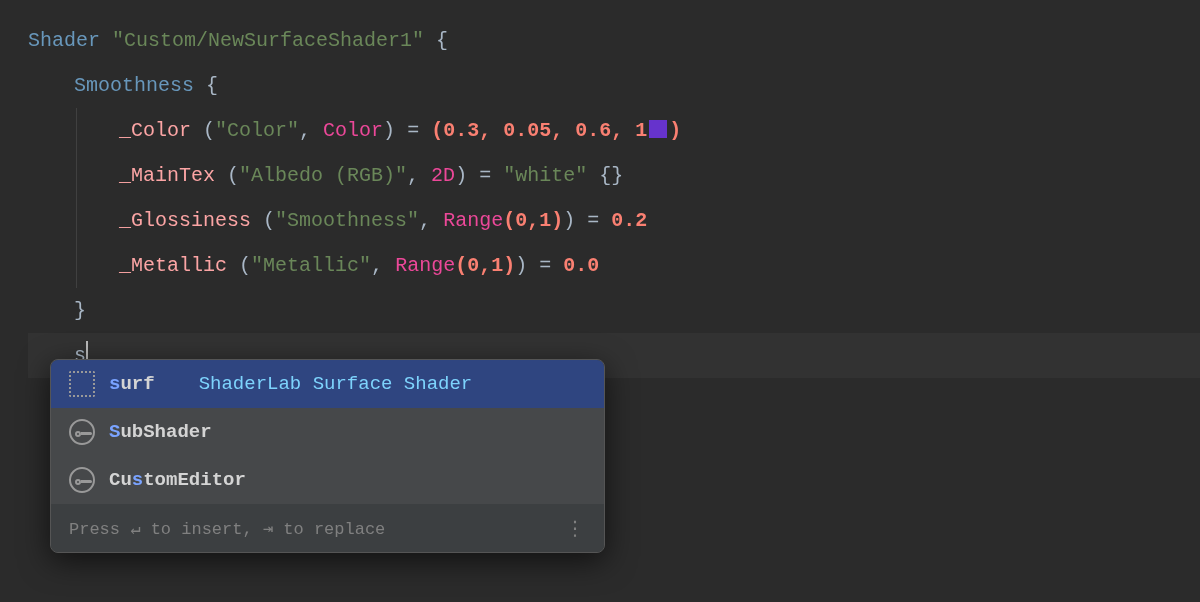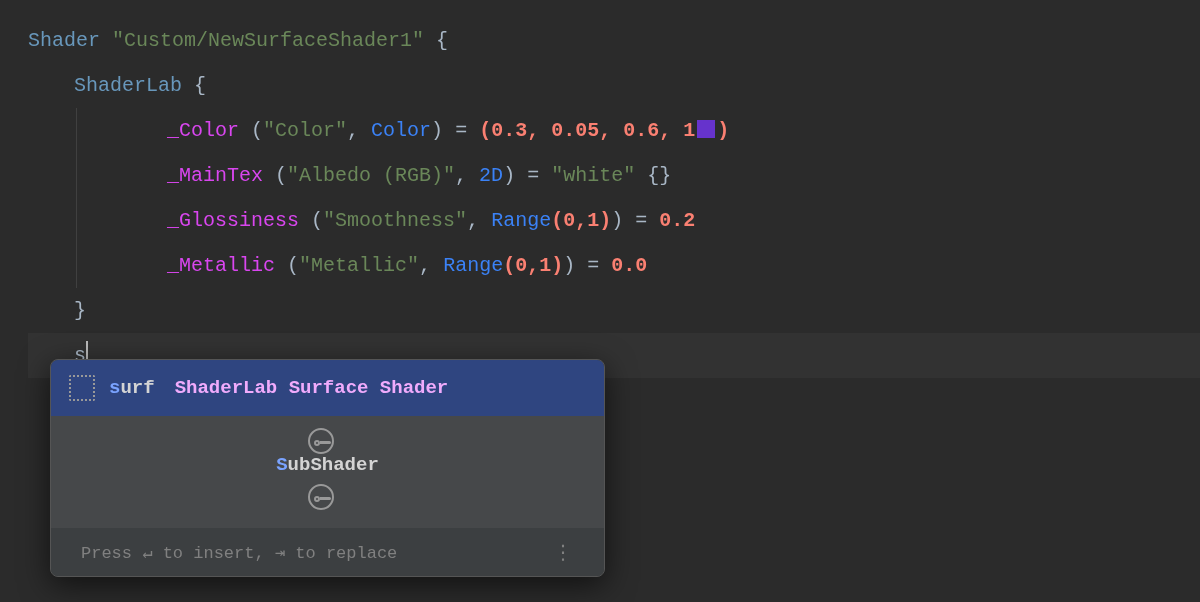--- a/index.html
+++ b/index.html
@@ -41,22 +41,22 @@
     .indent-short {
       display: inline-block;
       width: 46px;
     }
     
     .kw-blue { color: #6897bb; margin-top: 30px; }
     .str { color: #6a8759; }
     .num { color: #fa8072; font-weight: bold; }
     .paren { color: #a9b7c6; }
     .op { color: #a9b7c6; }
-    .type { color: #3b82f6; }
-    .prop-name { color: #d946ef; margin-left: 48px; }
+    .type { color: #ec4899; }
+    .prop-name { color: #fca5a5; }
     .color-swatch {
       display: inline-block;
       width: 18px;
       height: 18px;
       vertical-align: middle;
       margin: 0 2px;
       background: #6633cc;
       position: relative;
       top: -2px;
     }
@@ -90,33 +90,32 @@
       width: 555px;
       background: #3c3f41;
       border: 1px solid #555555;
       border-radius: 8px;
       box-shadow: 0 8px 30px rgba(0,0,0,0.6);
       overflow: hidden;
       font-size: 19px;
     }
     
     .ac-item {
-      height: 56px;
+      height: 48px;
       display: flex;
       align-items: center;
-      padding: 12px 18px;
+      padding: 1px 18px;
     }
     
     .ac-item.selected {
       background: #2f4580;
     }
     
     .ac-item:not(.selected) {
       background: #46484a;
-      flex-direction: column;
     }
     
     .ac-icon {
       width: 26px;
       height: 26px;
       margin-right: 14px;
       display: flex;
       align-items: center;
       justify-content: center;
       flex-shrink: 0;
@@ -165,50 +164,50 @@
     
     .ac-label .hl {
       color: #7aa3ff;
     }
     
     .ac-label .rest {
       color: #d4d4d4;
     }
     
     .ac-hint {
-      margin-left: 20px;
-      color: #f0abfc;
-      font-weight: 700;
+      margin-left: 44px;
+      color: #7dd3fc;
+      font-weight: 400;
     }
     
     .ac-footer {
       height: 48px;
       background: #3c3f41;
       display: flex;
       align-items: center;
       justify-content: space-between;
-      padding: 0 30px;
+      padding: 0 18px;
       color: #808080;
       font-size: 17px;
     }
     
     .ac-footer-dots {
       color: #808080;
       font-size: 20px;
       letter-spacing: 1px;
       cursor: pointer;
     }
   </style>
 </head>
 <body>
 
 <div class="editor">
   <div class="line"><span class="kw-blue">Shader</span> <span class="str">"Custom/NewSurfaceShader1"</span> <span class="paren">{</span></div>
 
-  <div class="line"><span class="indent-short"></span><span class="kw-blue">ShaderLab</span> <span class="paren">{</span></div>
+  <div class="line"><span class="indent-short"></span><span class="kw-blue">Smoothness</span> <span class="paren">{</span></div>
 
   <div class="line"><span class="indent-short"></span><span class="indent-guide"></span><span class="prop-name">_Color</span> <span class="paren">(</span><span class="str">"Color"</span><span class="paren">,</span> <span class="type">Color</span><span class="paren">)</span> <span class="op">=</span> <span class="num">(0.3, 0.05, 0.6, 1</span><span class="color-swatch"></span><span class="num">)</span></div>
 
   <div class="line"><span class="indent-short"></span><span class="indent-guide"></span><span class="prop-name">_MainTex</span> <span class="paren">(</span><span class="str">"Albedo (RGB)"</span><span class="paren">,</span> <span class="type">2D</span><span class="paren">)</span> <span class="op">=</span> <span class="str">"white"</span> <span class="paren">{}</span></div>
 
   <div class="line"><span class="indent-short"></span><span class="indent-guide"></span><span class="prop-name">_Glossiness</span> <span class="paren">(</span><span class="str">"Smoothness"</span><span class="paren">,</span> <span class="type">Range</span><span class="num">(0,1)</span><span class="paren">)</span> <span class="op">=</span> <span class="num">0.2</span></div>
 
   <div class="line"><span class="indent-short"></span><span class="indent-guide"></span><span class="prop-name">_Metallic</span> <span class="paren">(</span><span class="str">"Metallic"</span><span class="paren">,</span> <span class="type">Range</span><span class="num">(0,1)</span><span class="paren">)</span> <span class="op">=</span> <span class="num">0.0</span></div>
 
   <div class="line"><span class="indent-short"></span><span class="paren">}</span></div>
@@ -223,19 +222,20 @@
     <div class="ac-hint">ShaderLab Surface Shader</div>
   </div>
 
   <div class="ac-item">
     <div class="ac-icon ac-icon-prop"></div>
     <div class="ac-label"><span class="hl">S</span><span class="rest">ubShader</span></div>
   </div>
 
   <div class="ac-item">
     <div class="ac-icon ac-icon-prop"></div>
+    <div class="ac-label"><span class="rest">Cu</span><span class="hl">s</span><span class="rest">tomEditor</span></div>
   </div>
 
   <div class="ac-footer">
     <span>Press ↵ to insert, ⇥ to replace</span>
     <span class="ac-footer-dots">⋮</span>
   </div>
 </div>
 
 </body></html>

